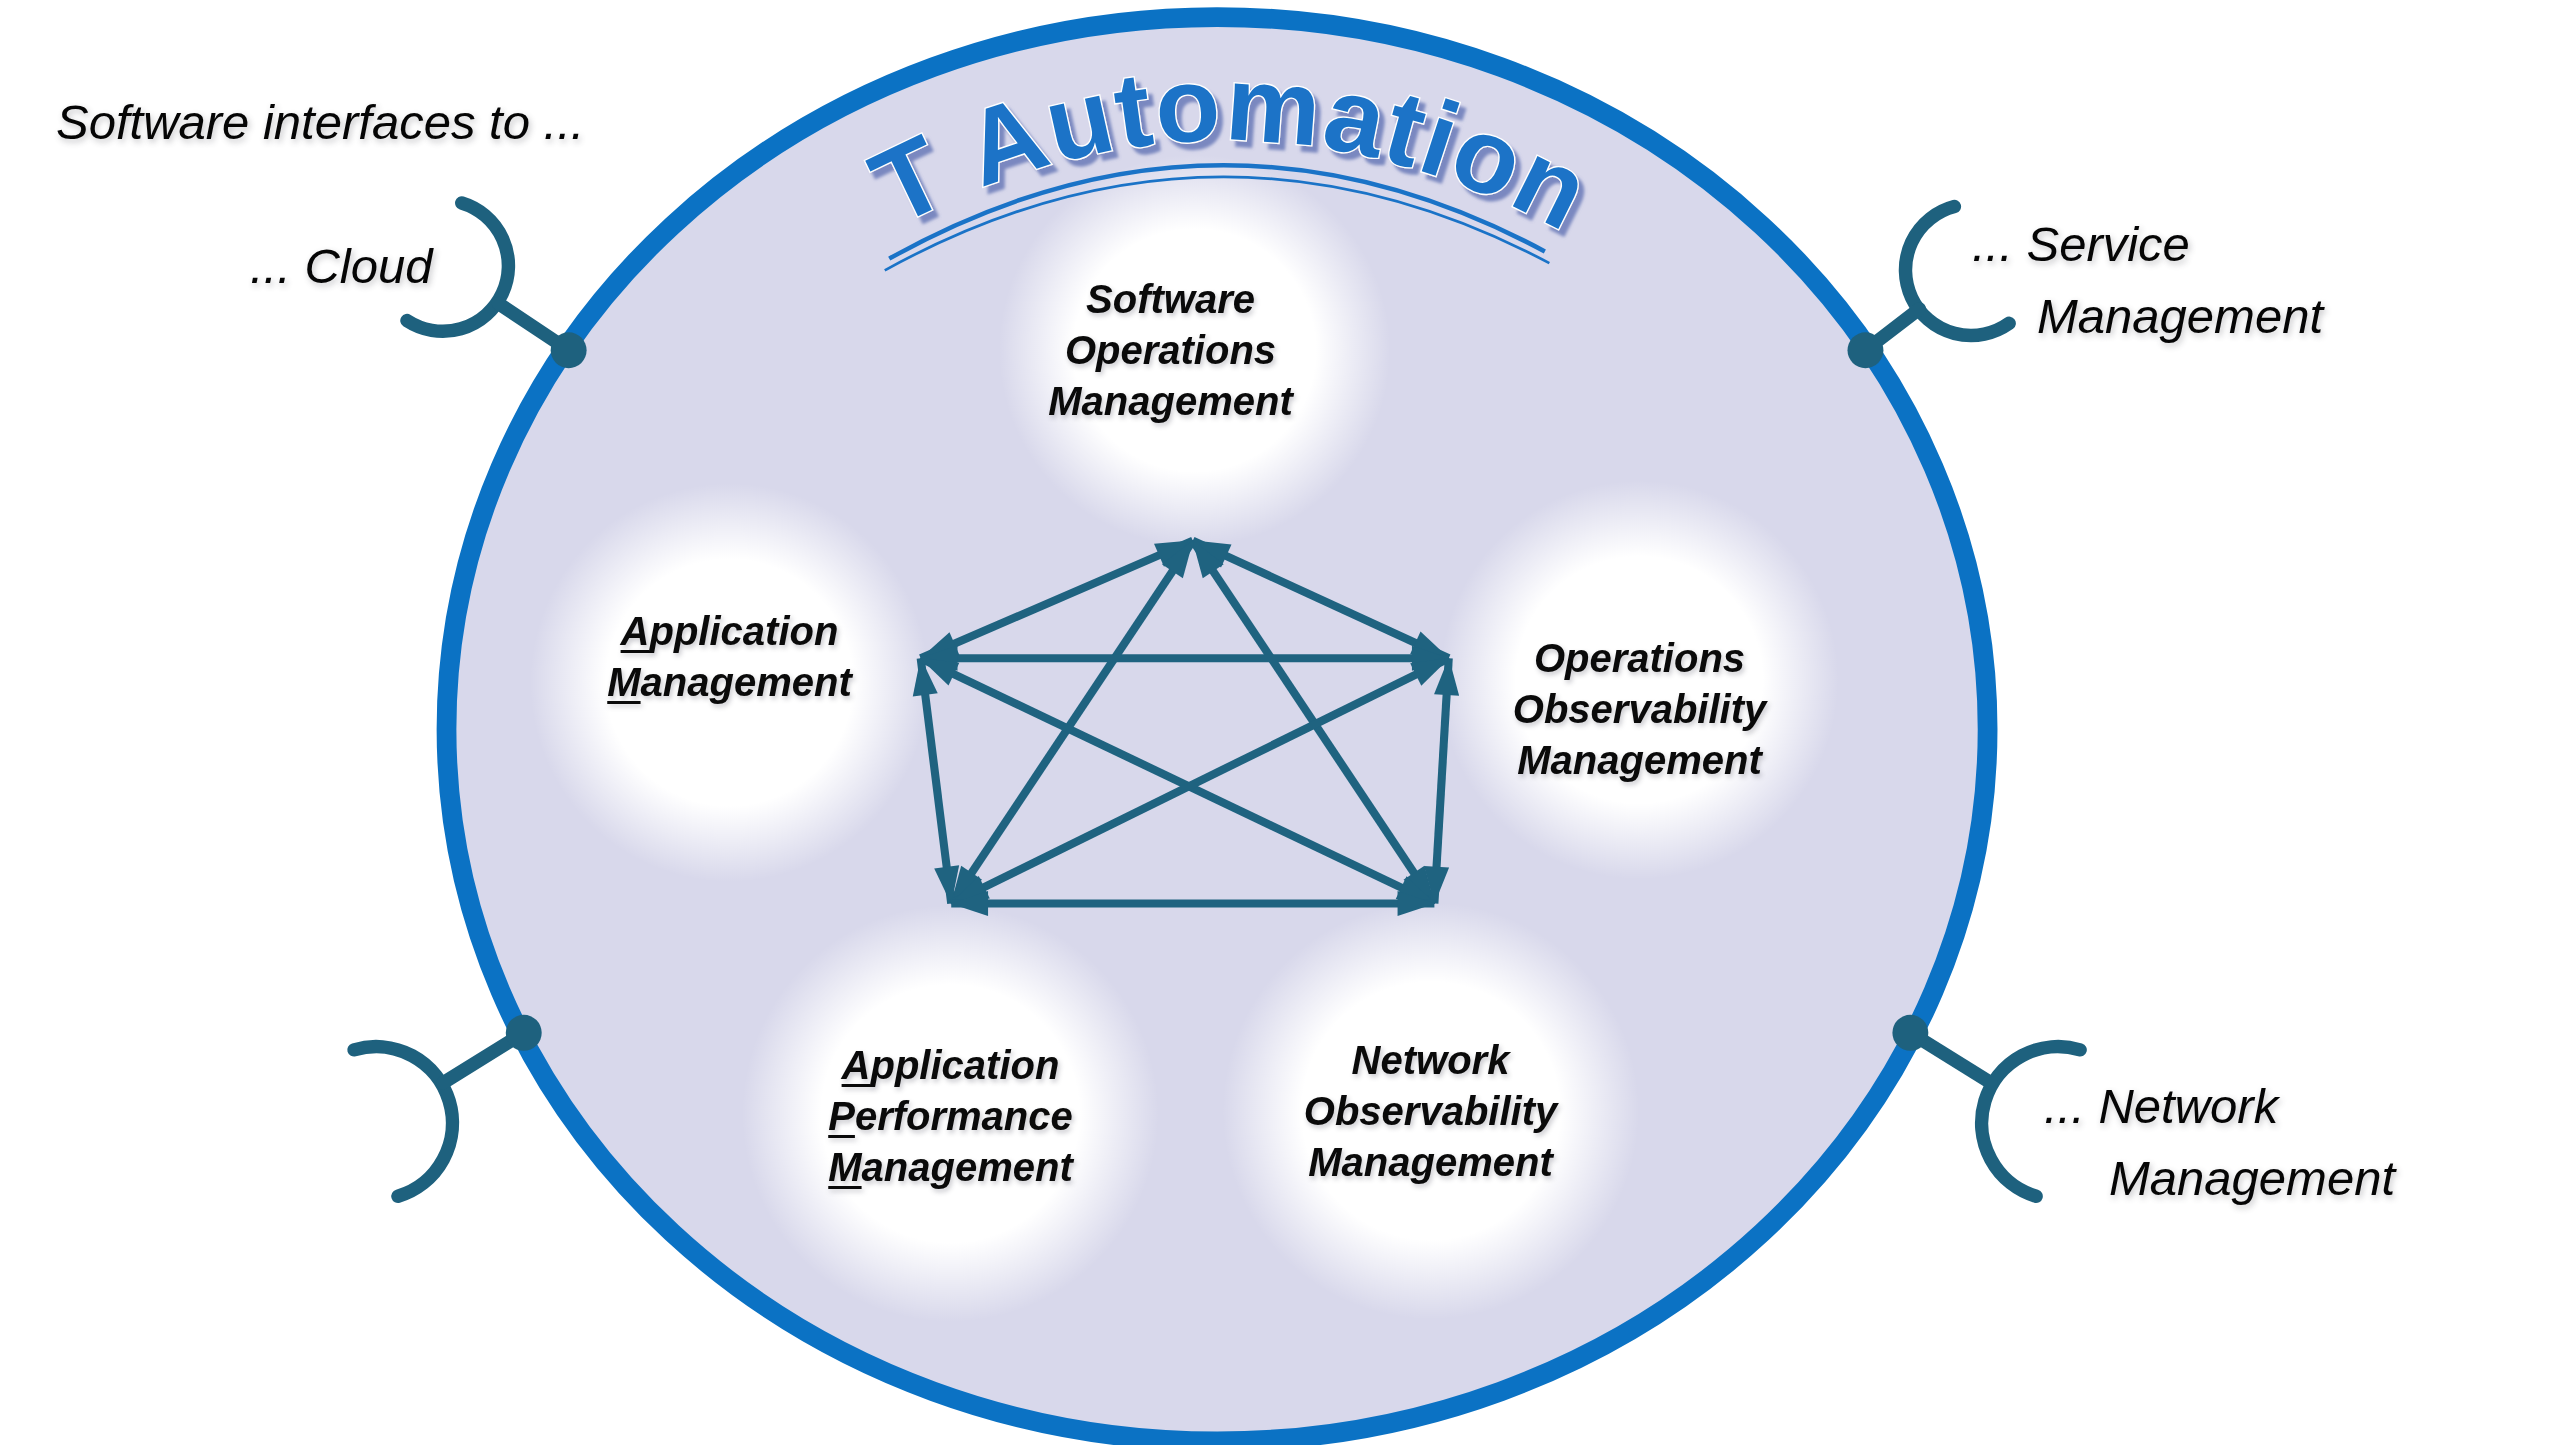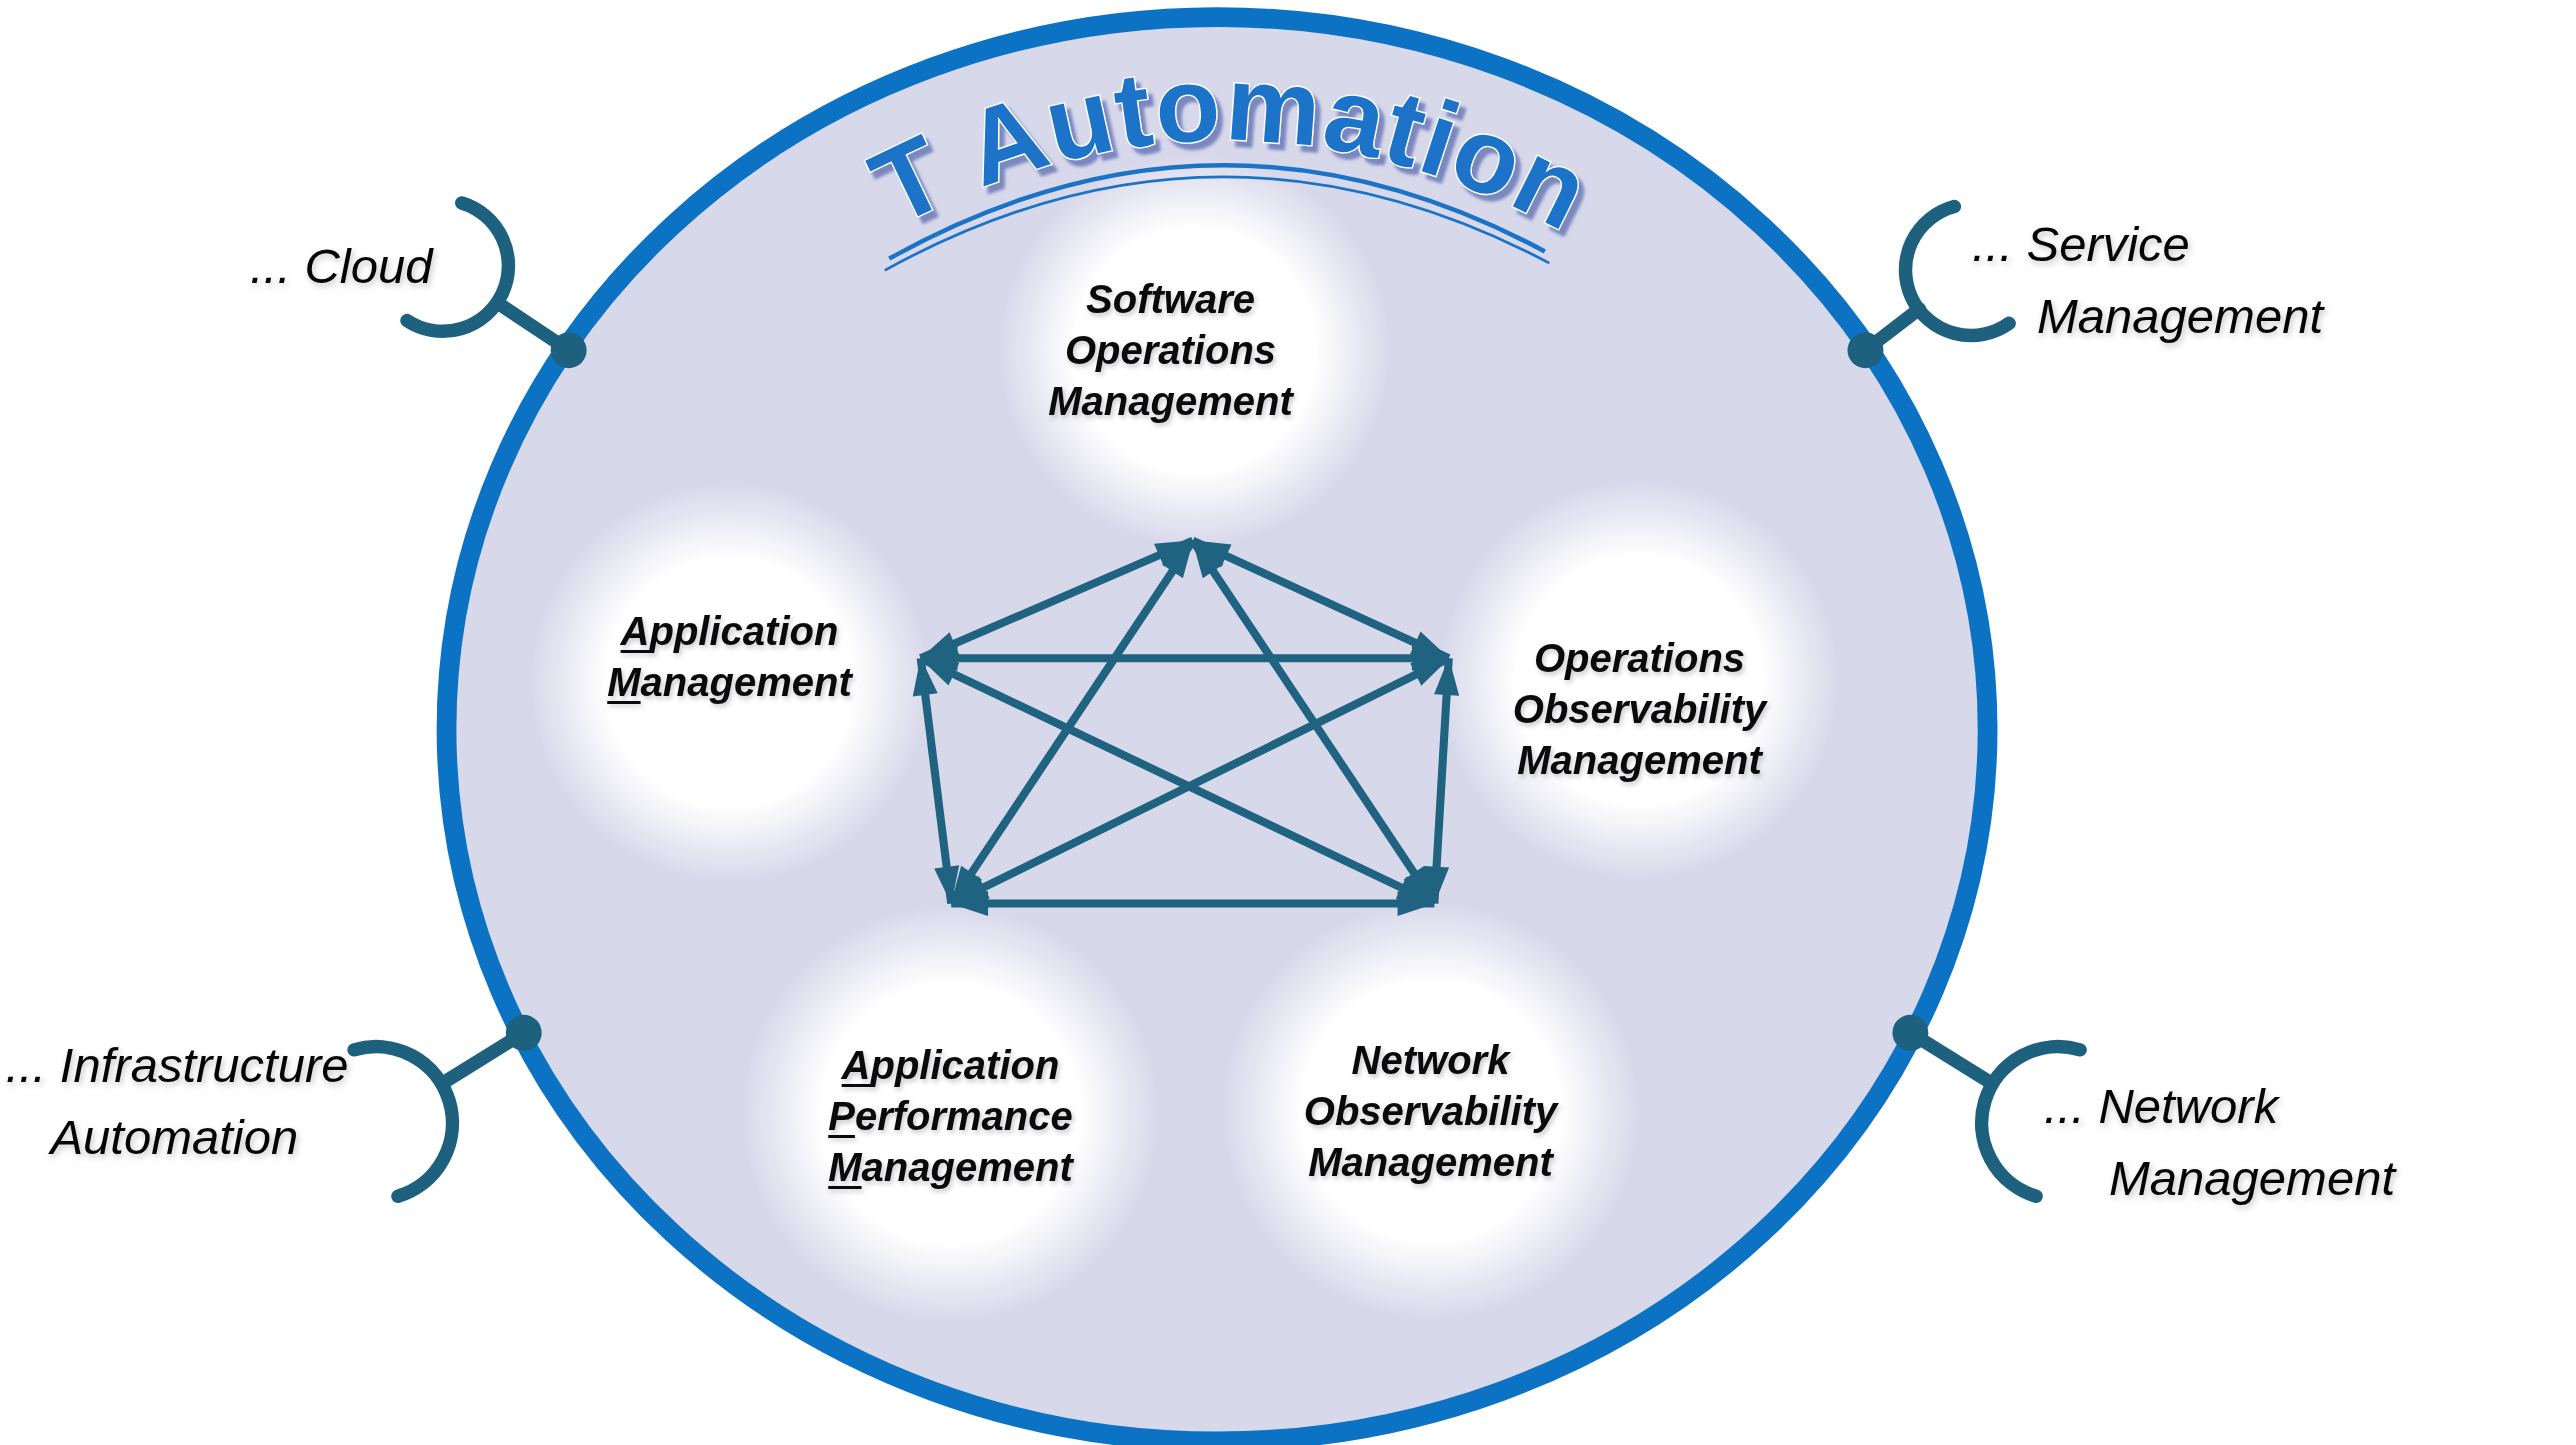--- a/index.html
+++ b/index.html
@@ -149,34 +149,31 @@
         <div><u>A</u>pplication</div>
         <div><u>P</u>erformance</div>
         <div><u>M</u>anagement</div>
       </div>
     <div class="bubble-label" style="left:1224px; top:1035px;">
         <div>Network</div>
         <div>Observability</div>
         <div>Management</div>
       </div>
 
+    <div class="ext-label" id="label-intro" style="left:56px; top:86px;">Software interfaces to ...</div>
 
     <div class="ext-label" id="label-cloud" style="left:230px; top:230px;margin-left:20px;">
         <div class="ln">... Cloud</div>
       </div>
 
     <div class="ext-label" id="label-service" style="left:1972px; top:208px;">
         <div class="ln">... Service</div>
         <div class="ln">Management</div>
       </div>
 
-    <div class="ext-label" id="label-infrastructure" style="left:5.4px; top:1029px;">
-        <div class="ln">... Infrastructure</div>
-        <div class="ln">Automation</div>
-      </div>
 
     <div class="ext-label" id="label-network" style="left:2044px; top:1070px;">
         <div class="ln">... Network</div>
         <div class="ln">Management</div>
       </div>
   </div>
 </div>
 
 
 </body></html>

